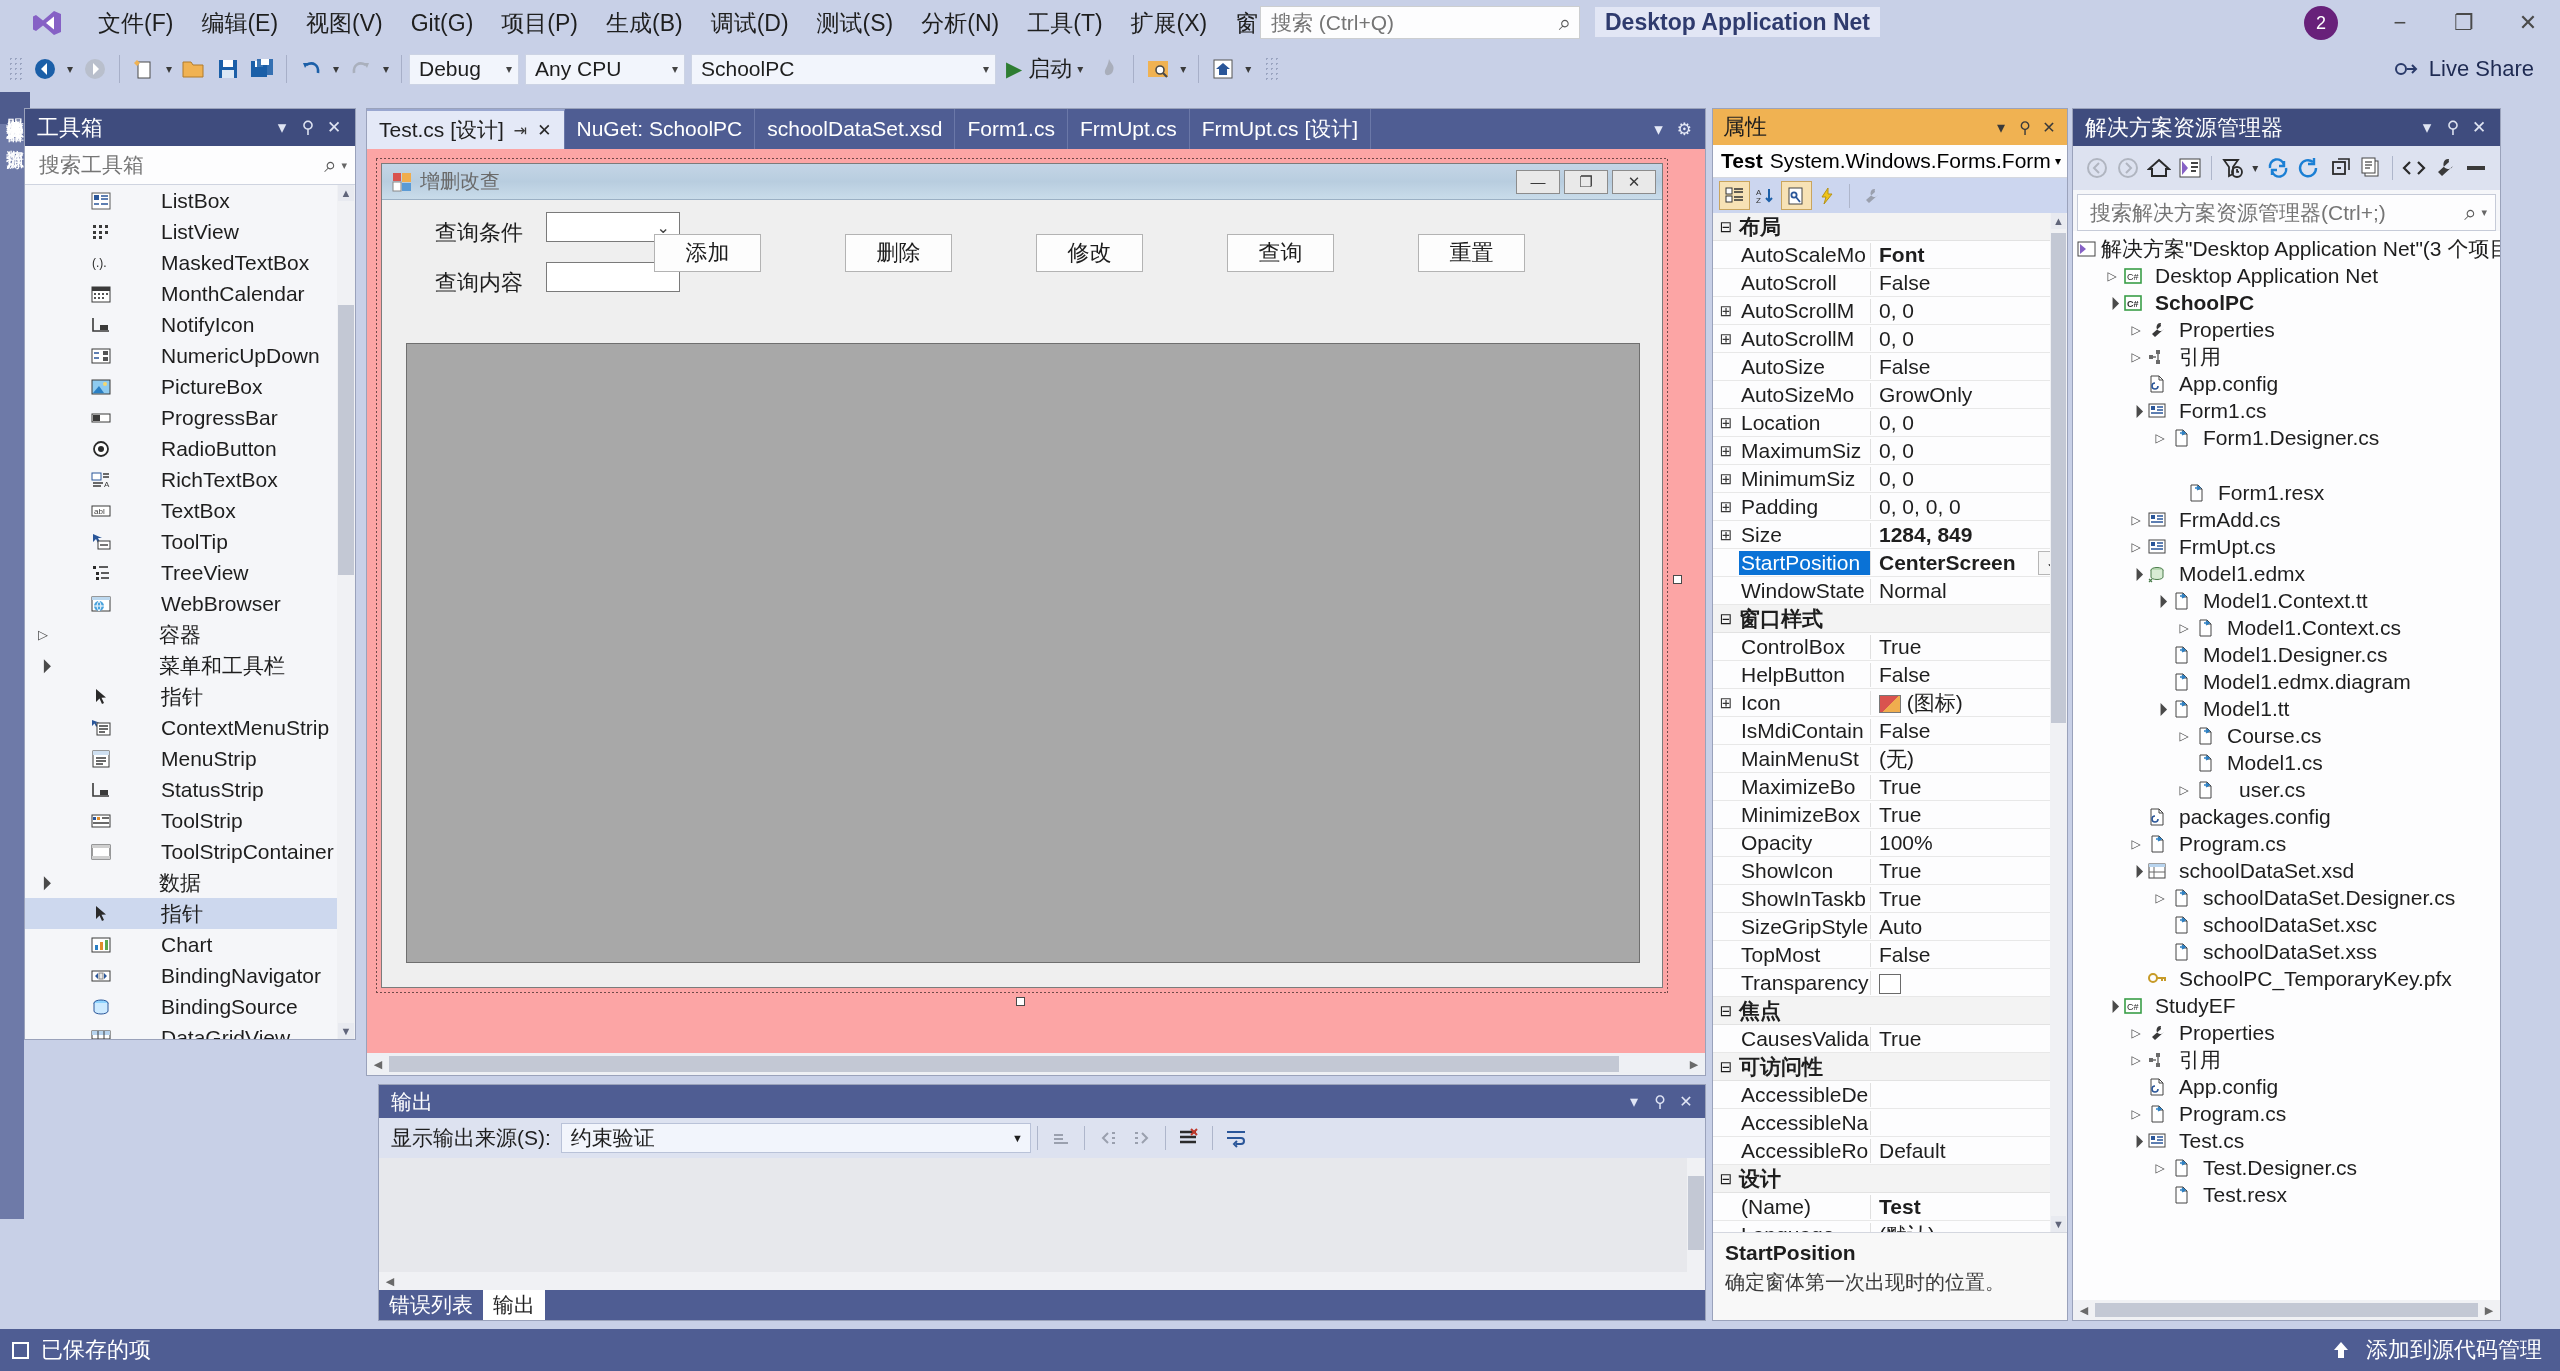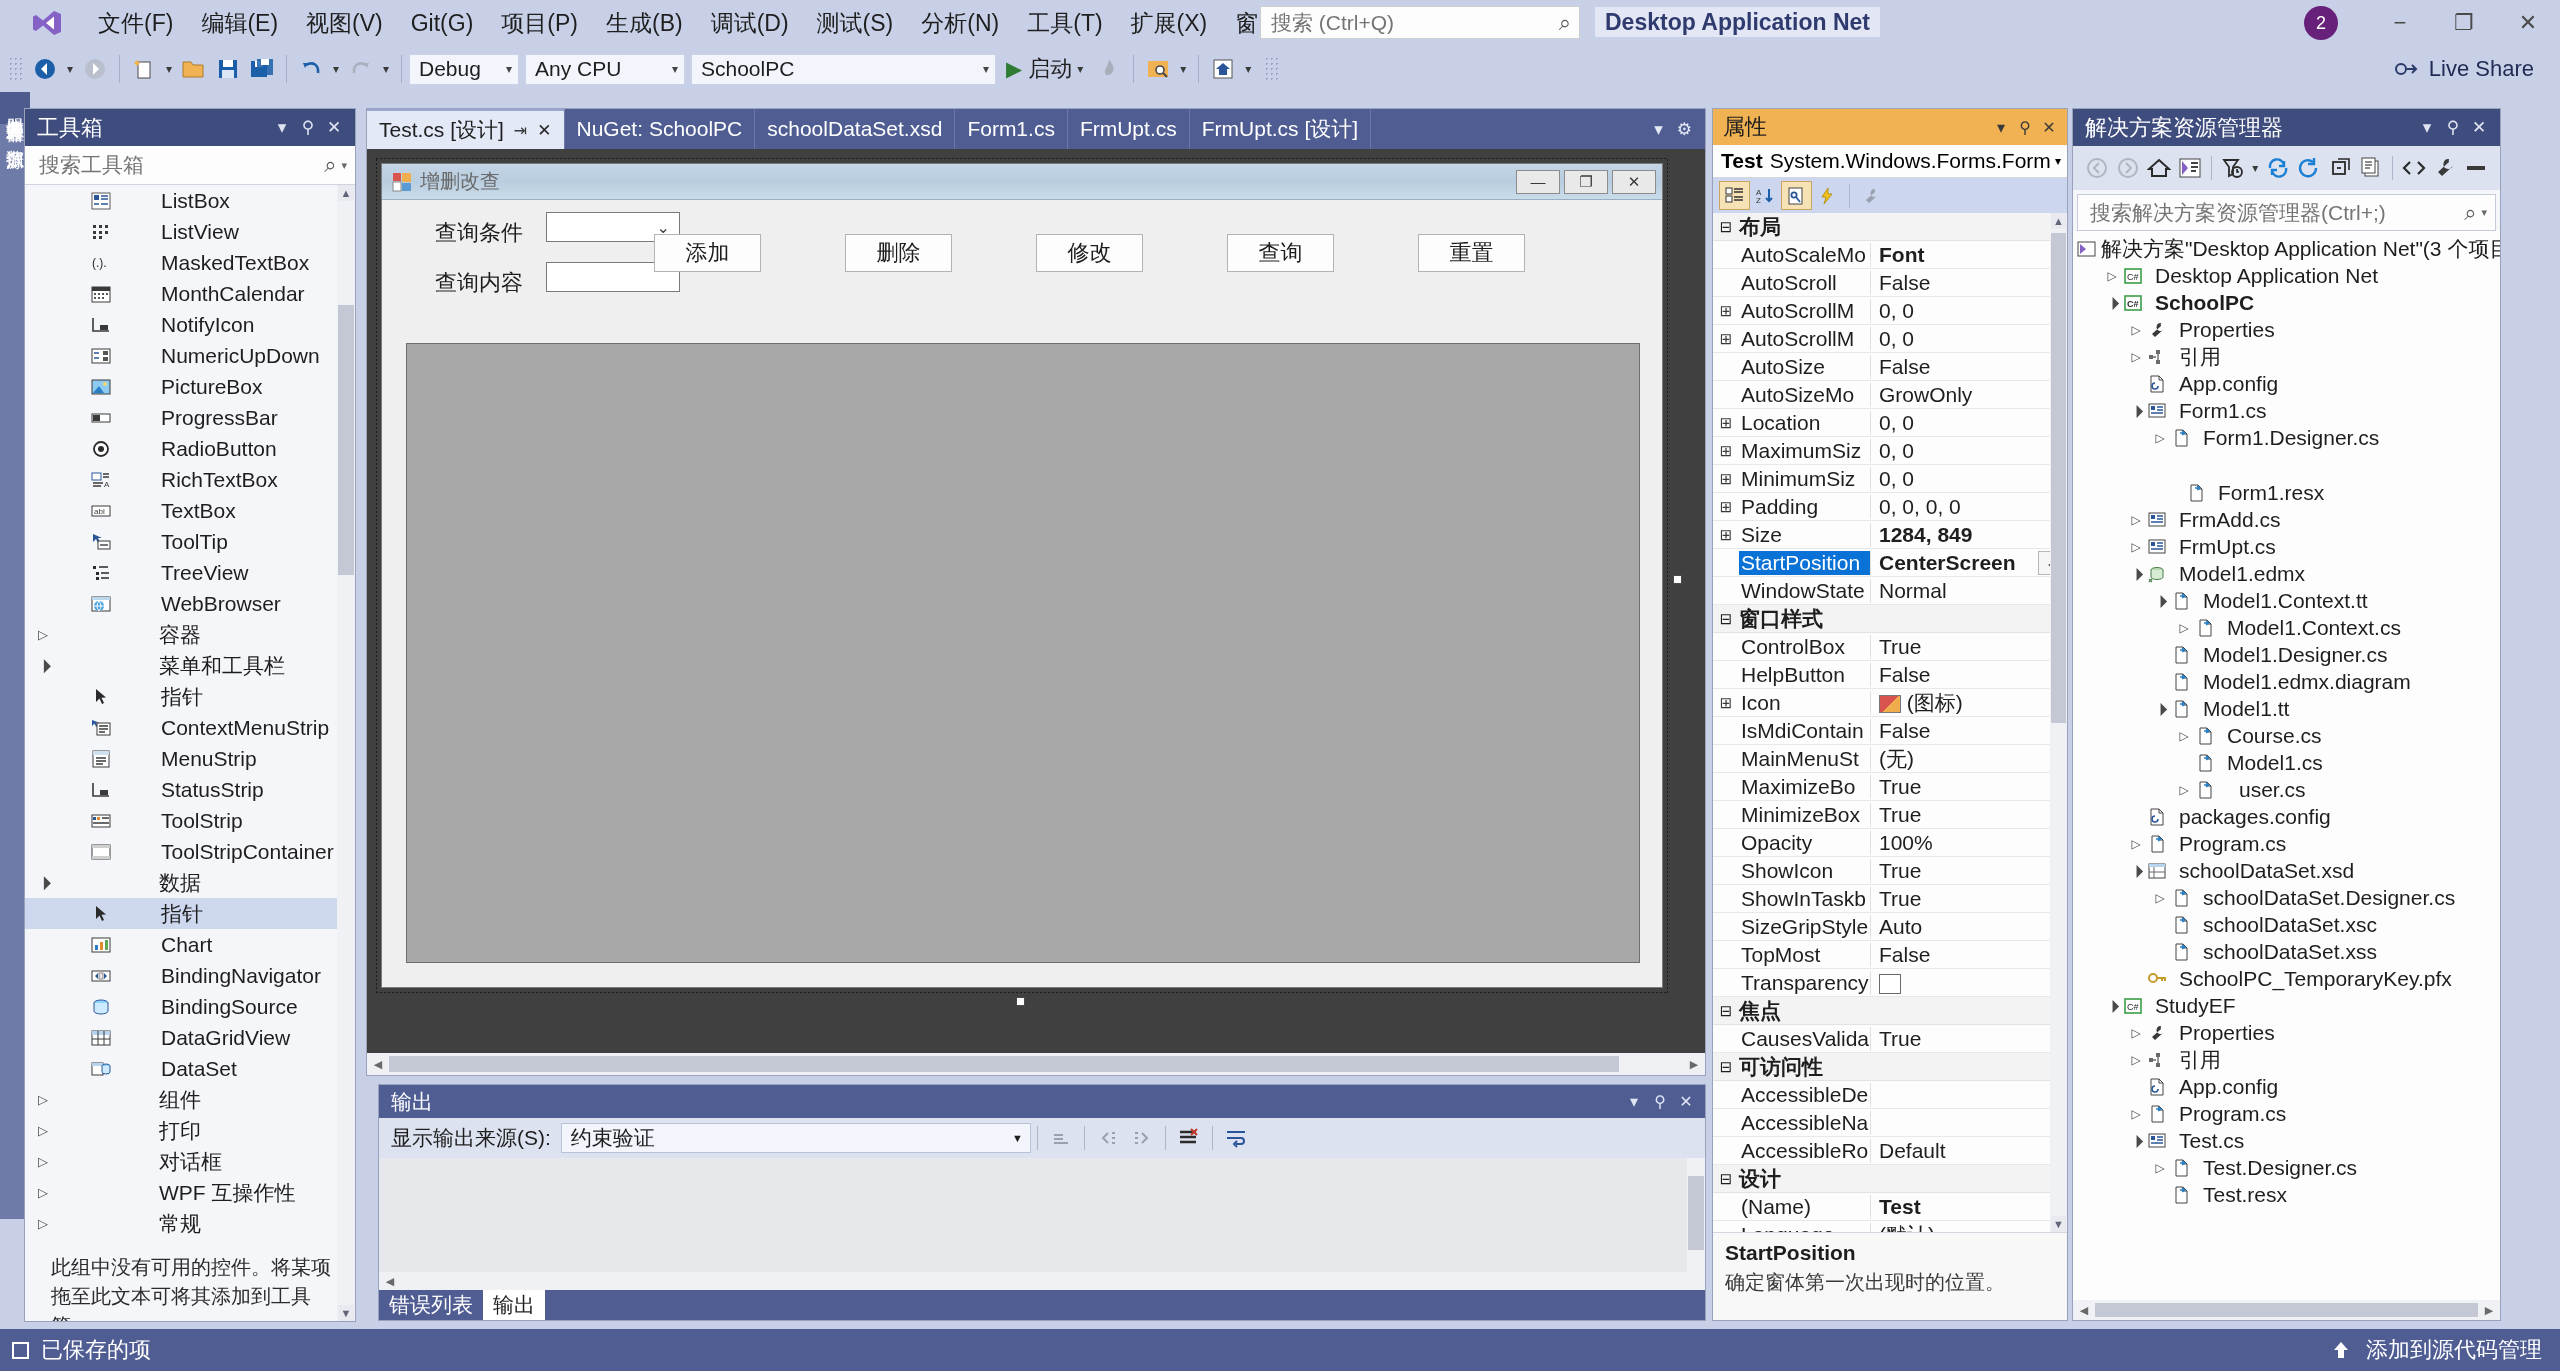--- a/index.html
+++ b/index.html
@@ -47,21 +47,21 @@
   .run-btn { display:flex; align-items:center; height:34px; padding:0 4px; font-size:22px; color:#1e1e1e; }
   .run-tri { color:#2e7d32; font-size:21px; margin-right:6px; }
 
   
   .vtabs { position:absolute; left:0; top:92px; width:24px; height:1127px; background:#6e7aa8; }
   .vtab { writing-mode:vertical-rl; color:#ffffff; font-size:18px; padding:12px 3px; letter-spacing:1px;
           white-space:nowrap; background:#6e7aa8; }
   .vtab.sel { background:#4e5b8d; }
 
   
-  .toolbox { position:absolute; left:24px; top:108px; width:332px; height:1214px; background:#f5f6f9;
+  .toolbox { position:absolute; left:24px; top:108px; width:332px; height:932px; background:#f5f6f9;
              border:1px solid #9aa2bb; display:flex; flex-direction:column; }
   .pnl-head { height:37px; background:#3f4c7e; color:#fff; display:flex; align-items:center; padding:0 8px 0 12px; font-size:22px; }
   .pnl-head .t { flex:1; }
   .pnl-head .ic { width:26px; text-align:center; color:#dfe4f2; font-size:17px; }
   .tb-search { height:39px; background:#fdfdfe; border-bottom:1px solid #cfd4e0; display:flex; align-items:center; padding:0 8px 0 12px; }
   .tb-search input { border:0; outline:0; flex:1; font-size:21px; color:#8b8b8b; background:transparent;
                      font-family:"Liberation Sans",sans-serif; }
   .tbx-list { flex:1; overflow:hidden; position:relative; }
   .tbx-row { height:31px; display:flex; align-items:center; font-size:21px; color:#1e1e1e; padding-left:8px; white-space:nowrap;gap:36px; }
   .tbx-row.sel { background:#cdd8ee; }
@@ -80,21 +80,21 @@
   .editor { position:absolute; left:366px; top:108px; width:1340px; height:968px; background:#f5f5f5; border:1px solid #9aa2bb; }
   .tabstrip { height:40px; background:#4f5d93; display:flex; align-items:flex-end; position:relative; }
   .etab { height:40px; display:flex; align-items:center; padding:0 12px; color:#fff; font-size:21px; white-space:nowrap;
           border-right:1px solid #6b78a8; }
   .etab.active { background:#e4e9f7; color:#1e1e1e; border-top:2px solid #9aa7d0; }
   .etab .x { margin-left:10px; font-size:17px; color:#2a2a2a; }
   .etab .pin { margin-left:10px; font-size:16px; color:#3a3a3a; }
   .tabstrip .tsr { position:absolute; right:6px; top:0; height:40px; display:flex; align-items:center; color:#e6eaf7; }
   .tsr span { padding:0 7px; font-size:17px; }
 
-  .design-surface { position:absolute; left:0; top:40px; right:0; bottom:0; background:#404040; }
+  .design-surface { position:absolute; left:0; top:40px; right:0; bottom:0; background:#fca5a5; }
   .winform { position:absolute; left:14px; top:14px; width:1282px; height:825px; background:#efefef;
              border:1px solid #7b7b7b; box-shadow:0 0 0 1px #ffffff inset; }
   .wf-sel { position:absolute; left:9px; top:9px; width:1292px; height:835px;
             background-image:
               repeating-linear-gradient(90deg,#000 0 2px,transparent 2px 4px),
               repeating-linear-gradient(90deg,#000 0 2px,transparent 2px 4px),
               repeating-linear-gradient(0deg,#000 0 2px,transparent 2px 4px),
               repeating-linear-gradient(0deg,#000 0 2px,transparent 2px 4px);
             background-size:100% 1px,100% 1px,1px 100%,1px 100%;
             background-position:0 0,0 100%,0 0,100% 0;

